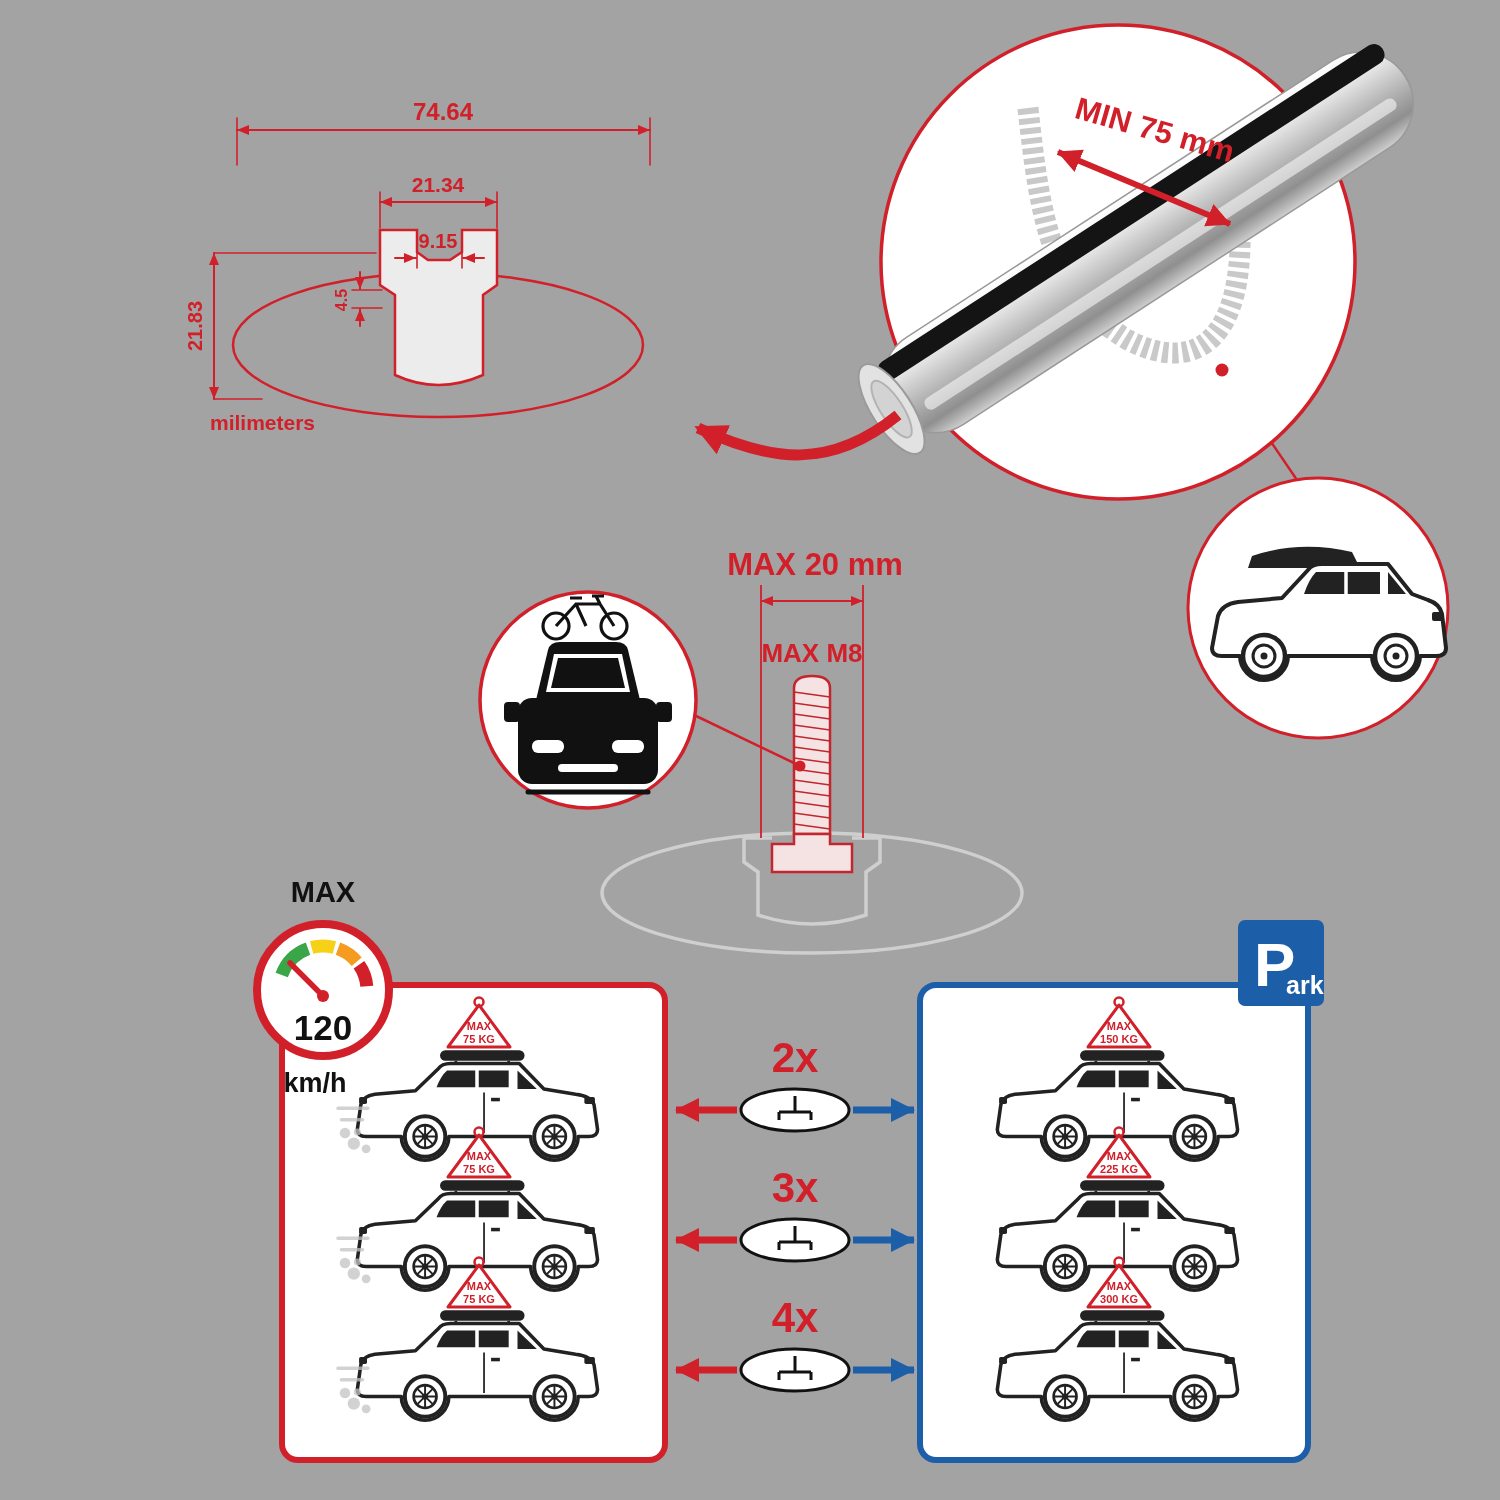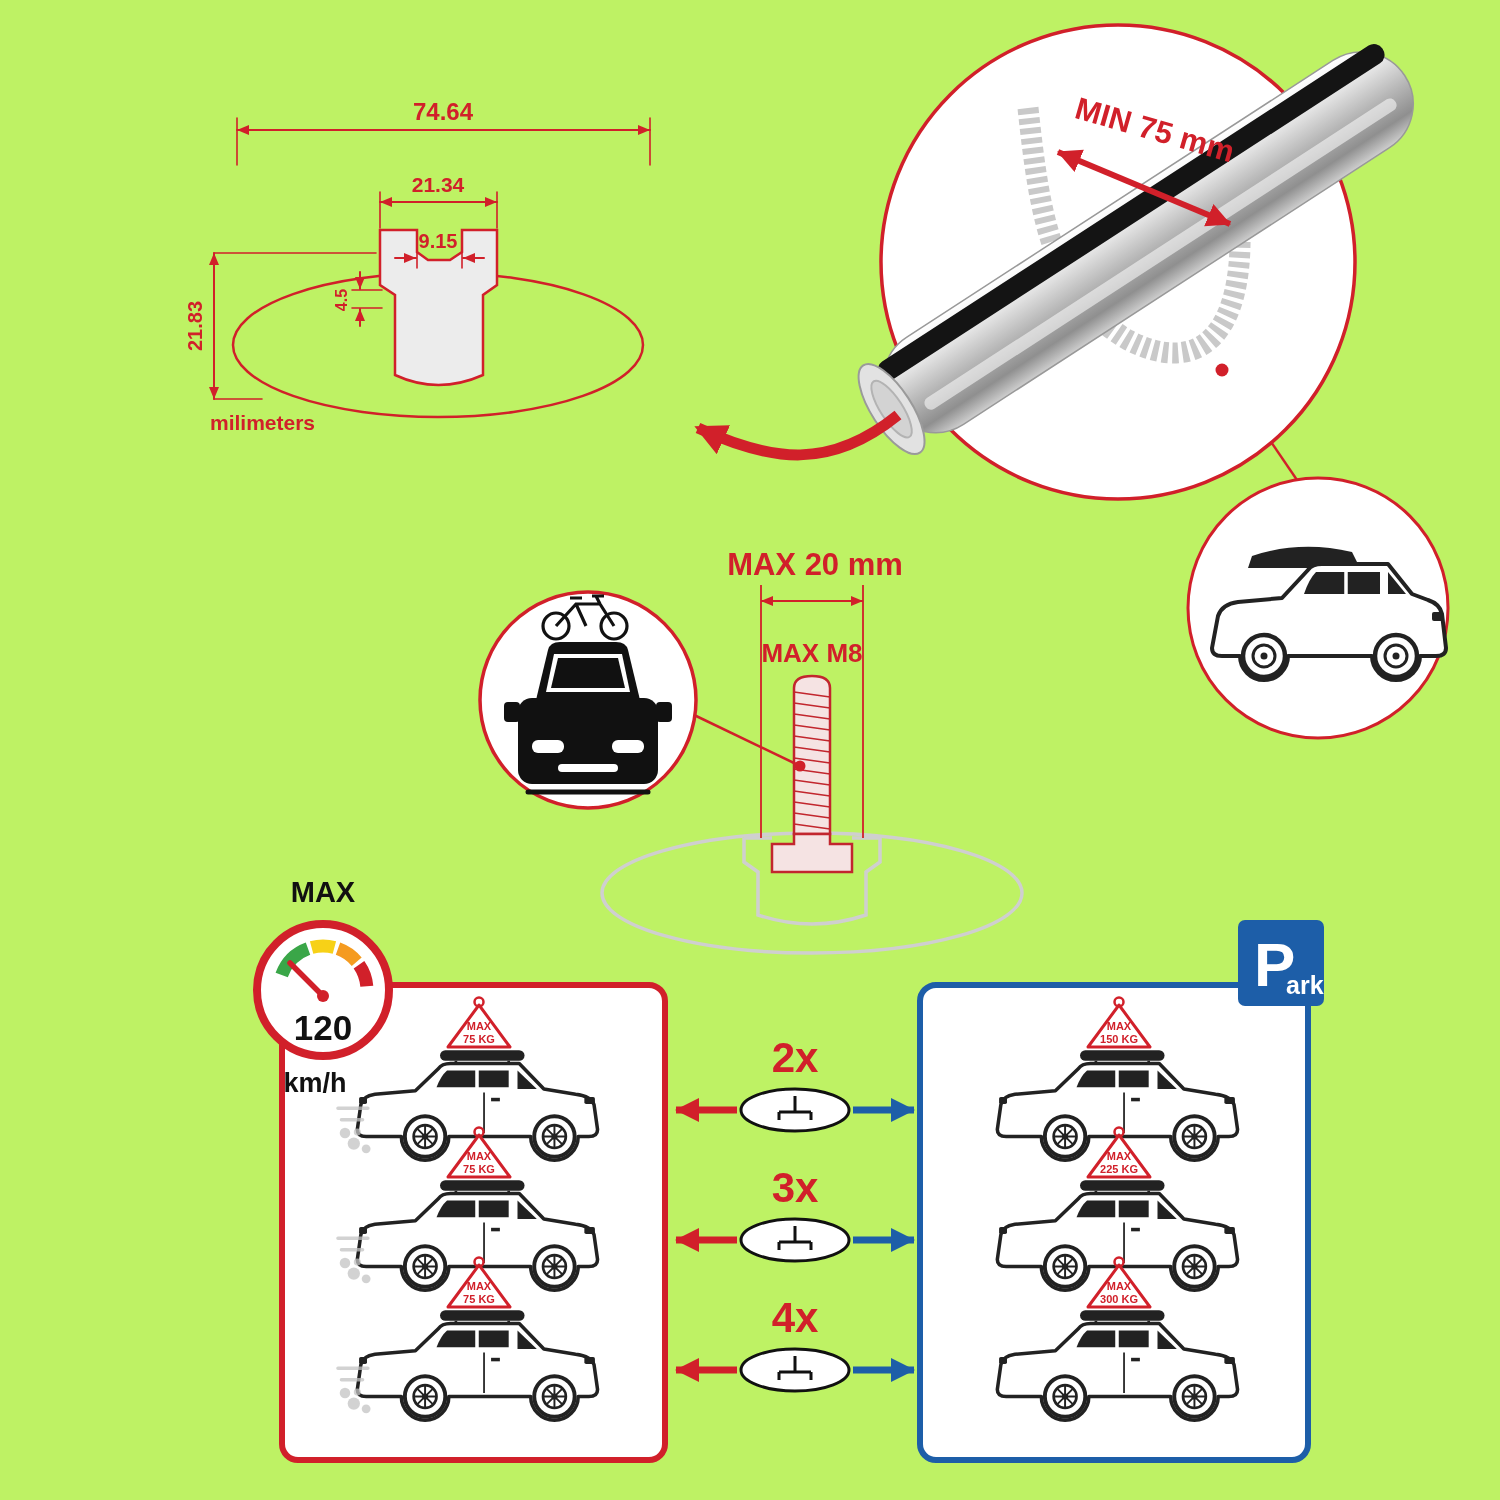--- a/index.html
+++ b/index.html
@@ -1,16 +1,16 @@
 <!DOCTYPE html>
 <html><head>
 <meta charset="utf-8">
 <style>
   html,body{margin:0;padding:0;background:#fff;}
-  #stage{position:relative;width:1500px;height:1500px;background:#bef264;overflow:hidden;
+  #stage{position:relative;width:1500px;height:1500px;background:#a3a3a3;overflow:hidden;
          font-family:"Liberation Sans", sans-serif;}
   svg text{font-family:"Liberation Sans", sans-serif;}
   .redtxt{fill:#d1202a;font-weight:bold;}
   .blktxt{fill:#111;font-weight:bold;}
 </style>
 </head>
 <body>
 
 <div id="stage">
 <svg width="1500" height="1500" viewBox="0 0 1500 1500">

